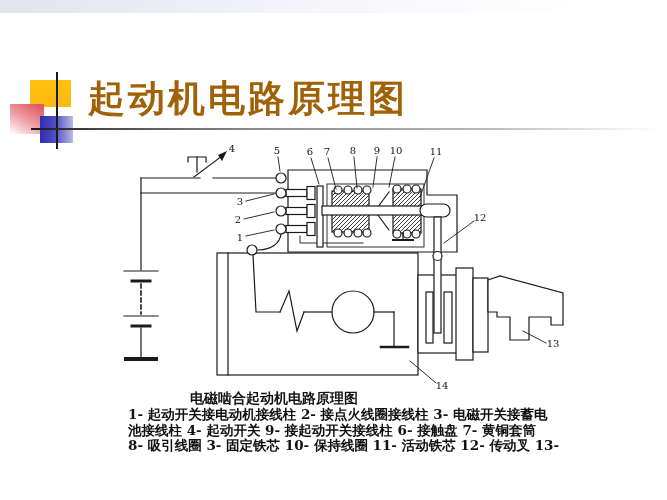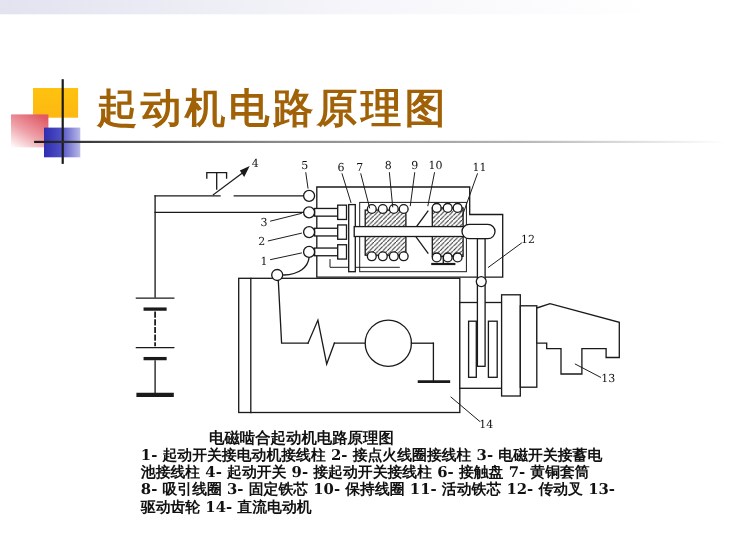--- a/index.html
+++ b/index.html
@@ -191,14 +191,13 @@
     <text x="442" y="389">14</text>
   </g>
 </svg>
 
 <div class="caption">电磁啮合起动机电路原理图</div>
 
 <div class="legend">
   <div>1- 起动开关接电动机接线柱 2- 接点火线圈接线柱 3- 电磁开关接蓄电</div>
   <div>池接线柱 4- 起动开关 9- 接起动开关接线柱 6- 接触盘 7- 黄铜套筒</div>
   <div>8- 吸引线圈 3- 固定铁芯 10- 保持线圈 11- 活动铁芯 12- 传动叉 13-</div>
-  <div>驱动齿轮 14- 直流电动机</div>
 </div>
 
 </body></html>

